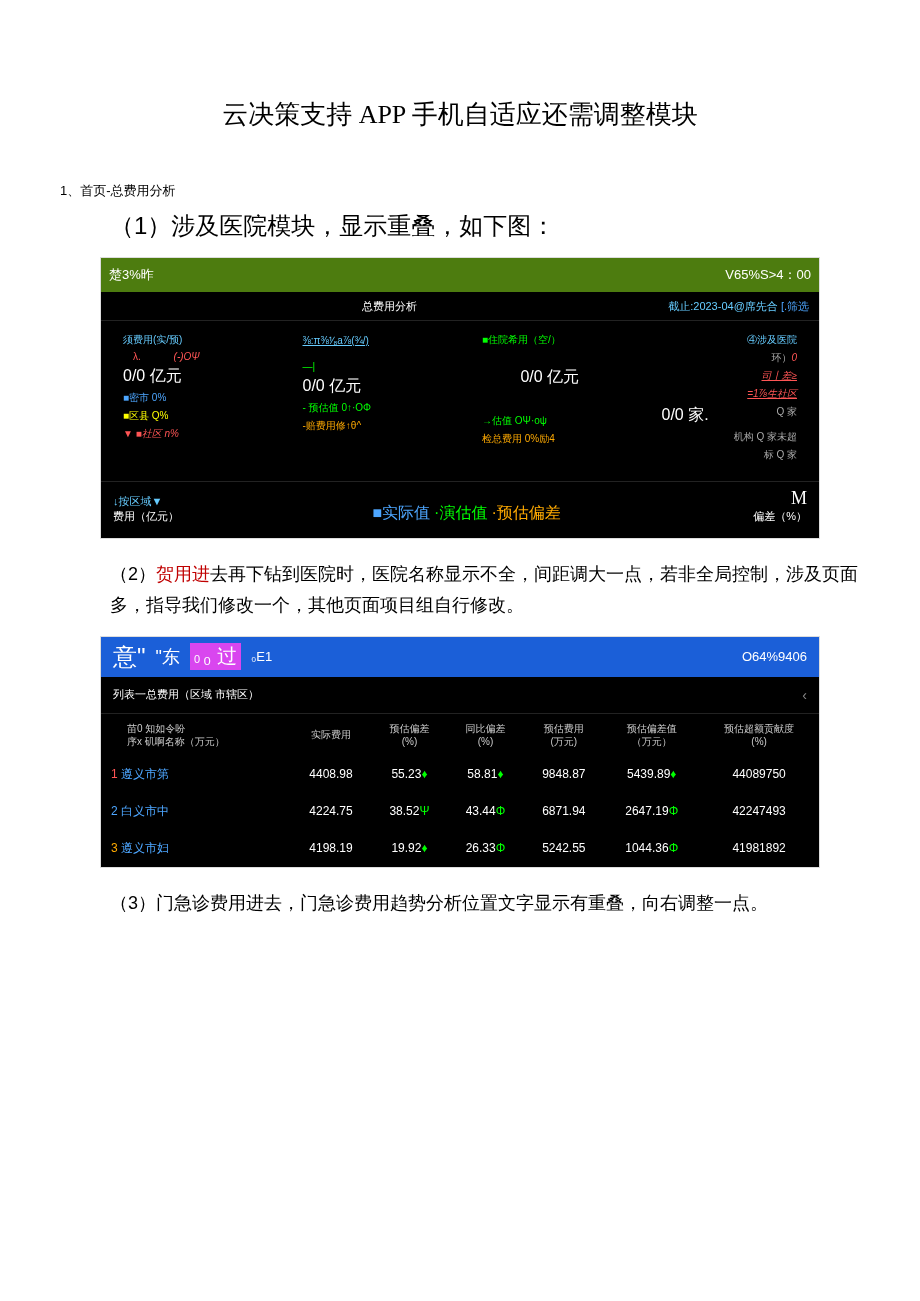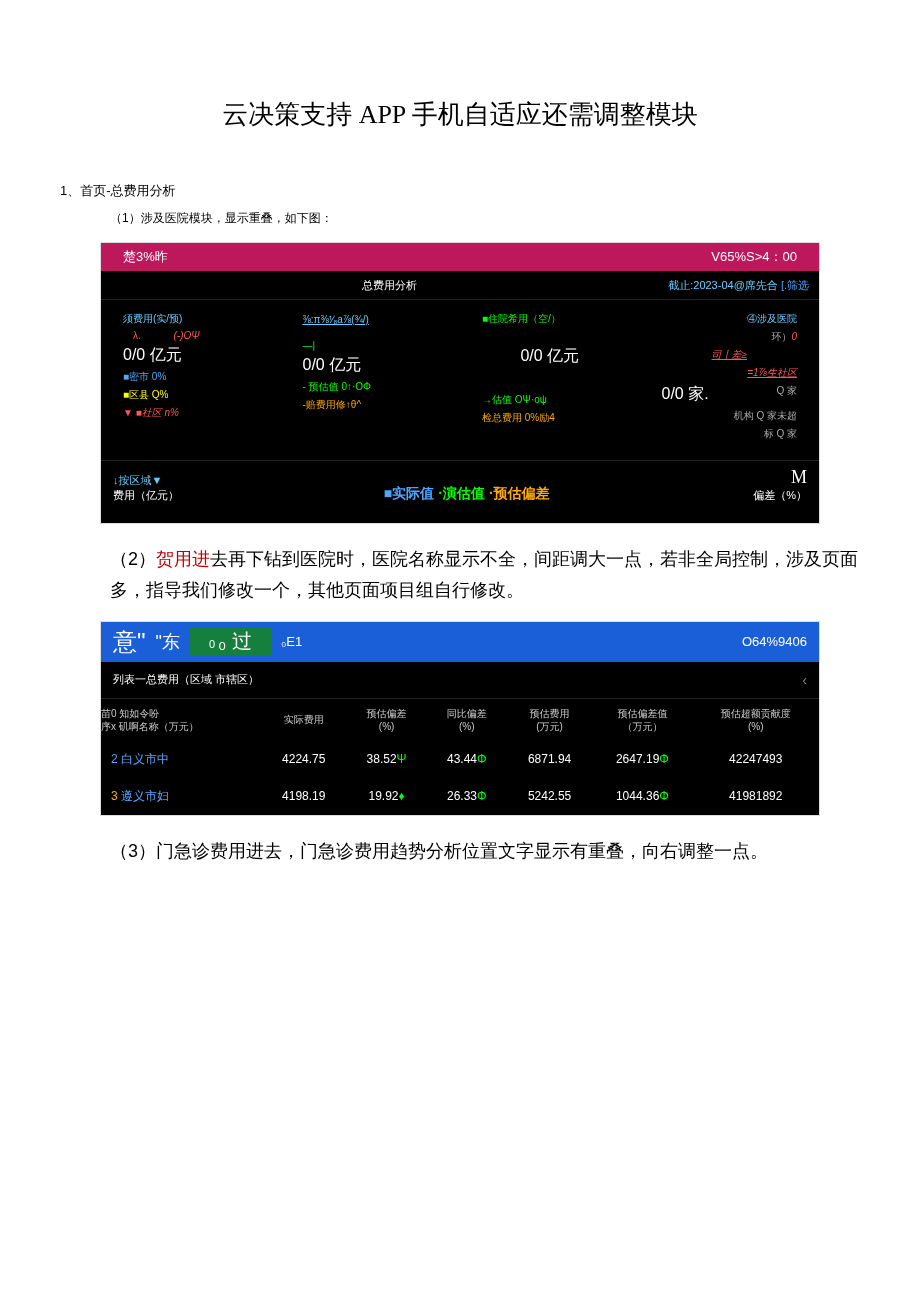--- a/index.html
+++ b/index.html
@@ -17,47 +17,47 @@
     font-size: 26px;
     font-weight: 400;
     margin-bottom: 50px;
     font-family: "SimSun", serif;
   }
   .section-h {
     font-size: 13px;
     margin: 10px 0 10px 0;
   }
   .sub-h {
-    font-size: 12px;
+    font-size: 24px;
     margin: 10px 0 15px 50px;
   }
   .indent-p {
     font-size: 18px;
     margin: 5px 0 15px 50px;
     text-indent: 0;
     line-height: 1.7;
   }
   .red { color: #c00000; }
 
   
   .ss {
     margin: 10px 40px 20px 40px;
     border: 1px solid #ddd;
     background: #000;
     color: #fff;
     font-size: 12px;
   }
   .ss1 { height: 280px; position: relative; }
   .ss1-top {
-    background: #be185d;
-    height: 28px;
+    background: #4d7c0f;
+    height: 34px;
     display: flex;
     align-items: center;
     justify-content: space-between;
-    padding: 0 22px;
+    padding: 0 8px;
     font-size: 13px;
   }
   .ss1-toprow {
     height: 28px;
     display: flex;
     align-items: center;
     justify-content: space-between;
     padding: 0 10px;
     font-size: 11px;
     border-bottom: 1px solid #222;
@@ -76,39 +76,39 @@
   .big0 { font-size: 16px; color:#fff; }
   .ss1-col .row { margin: 4px 0; }
   .ss1-bot {
     border-top: 1px solid #222;
     padding: 6px 12px;
     display:flex;
     justify-content: space-between;
     align-items:flex-end;
     font-size: 11px;
   }
-  .legend span { margin-left: 1px; font-size:14px;font-weight:bold; }
+  .legend span { margin-left: 1px; font-size:16px; }
   .lg-blue { color:#4da6ff; }
   .lg-green { color:#0f0; }
   .lg-orange { color:#fa0; }
 
   
   .ss2 { }
   .ss2-top {
     background: #1b5fd8;
     height: 40px;
     display:flex;
     align-items:center;
     justify-content: space-between;
     padding: 0 12px;
     font-size: 18px;
     color:#fff;
   }
   .ss2-top .l { display:flex; align-items:center; gap:10px; }
-  .ss2-top .guo { background:#15803d; padding:0 19px; }
+  .ss2-top .guo { background:#d946ef; padding:0 4px; }
   .ss2-crumb {
     padding: 10px 12px;
     font-size: 11px;
     color:#fff;
     display:flex; justify-content:space-between; align-items:center;gap:23px;
   }
   .chev { color:#888; font-size:14px; }
   .ss2-table { width:100%; border-collapse: collapse; }
   .ss2-table th {
     color:#ccc;
@@ -172,21 +172,21 @@
       </div>
       <div class="ss1-col">
         <div class="row" style="color:#0f0;">■住院希用（空/）</div>
         <div class="row big0" style="margin-top:20px; text-align:center;">0/0 亿元</div>
         <div class="row" style="color:#0f0; margin-top:26px;">→估值 OΨ·оψ</div>
         <div class="row"><span style="color:#fa0;">检总费用 0%励4</span></div>
       </div>
       <div class="ss1-col">
         <div class="row lbl-sm" style="text-align:right;">④涉及医院</div>
         <div class="row" style="text-align:right;"><span style="color:#aaa;">环）</span><span class="red2">0</span></div>
-        <div class="row red2" style="text-align:center; text-decoration:underline;">司丨差≥</div>
+        <div class="row red2" style="text-align:right; text-decoration:underline;">司丨差≥</div>
         <div class="row red2" style="text-align:right; text-decoration:underline;">=1⅞生社区</div>
         <div class="row">
           <span class="big0">0/0 家.</span>
           <span style="float:right;">Q 家</span>
         </div>
         <div class="row" style="text-align:right;">机构 Q 家未超</div>
         <div class="row" style="text-align:right;">标 Q 家</div>
       </div>
     </div>
     <div class="ss1-bot">
@@ -220,37 +220,46 @@
       </div>
       <span style="font-size:13px;">O64%9406</span>
     </div>
     <div class="ss2-crumb">
       <span>列表一总费用（区域 市辖区）</span>
       <span class="chev">‹</span>
     </div>
     <table class="ss2-table">
       <thead>
         <tr>
-          <th style="text-align:left; padding-left:0; white-space:pre-line;">苗0 知如令吩
+          <th style="text-align:left; padding-left:26px; white-space:pre-line;">苗0 知如令吩
 序x 矶啊名称（万元）</th>
           <th>实际费用</th>
           <th style="white-space:pre-line;">预估偏差
 (%)</th>
           <th style="white-space:pre-line;margin-top:20px;">同比偏差
 (%)</th>
           <th style="white-space:pre-line;">预估费用
 (万元)</th>
           <th style="white-space:pre-line;">预估偏差值
 （万元）</th>
           <th style="white-space:pre-line;">预估超额贡献度
 (%)</th>
         </tr>
       </thead>
       <tbody>
         <tr>
+          <td class="name"><span style="color:#f55;">1 </span><span>遵义市第</span></td>
+          <td>4408.98</td>
+          <td><span>55.23</span><span class="up">♦</span></td>
+          <td><span>58.81</span><span class="up">♦</span></td>
+          <td>9848.87</td>
+          <td><span>5439.89</span><span class="up">♦</span></td>
+          <td>44089750</td>
+        </tr>
+        <tr>
           <td class="name"><span style="color:#4da6ff;">2 </span><span>白义市中</span></td>
           <td>4224.75</td>
           <td><span>38.52</span><span class="up">Ψ</span></td>
           <td><span>43.44</span><span class="up">Φ</span></td>
           <td>6871.94</td>
           <td><span>2647.19</span><span class="up">Φ</span></td>
           <td>42247493</td>
         </tr>
         <tr>
           <td class="name"><span style="color:#fa0;">3 </span><span>遵义市妇</span></td>

